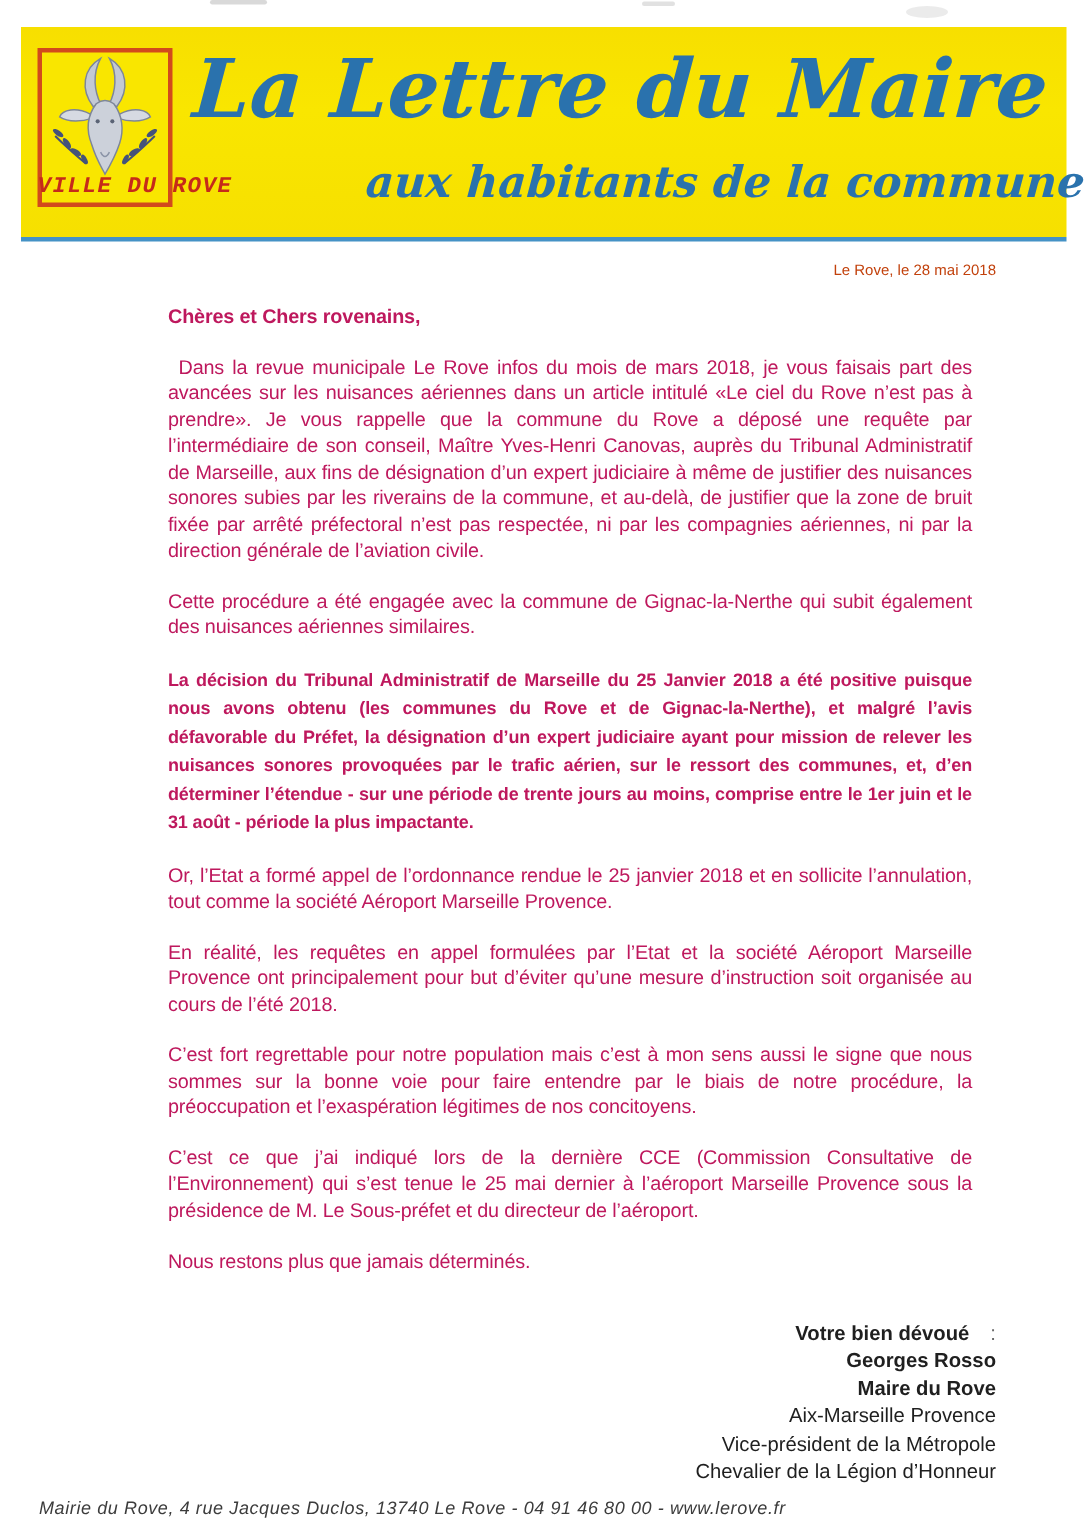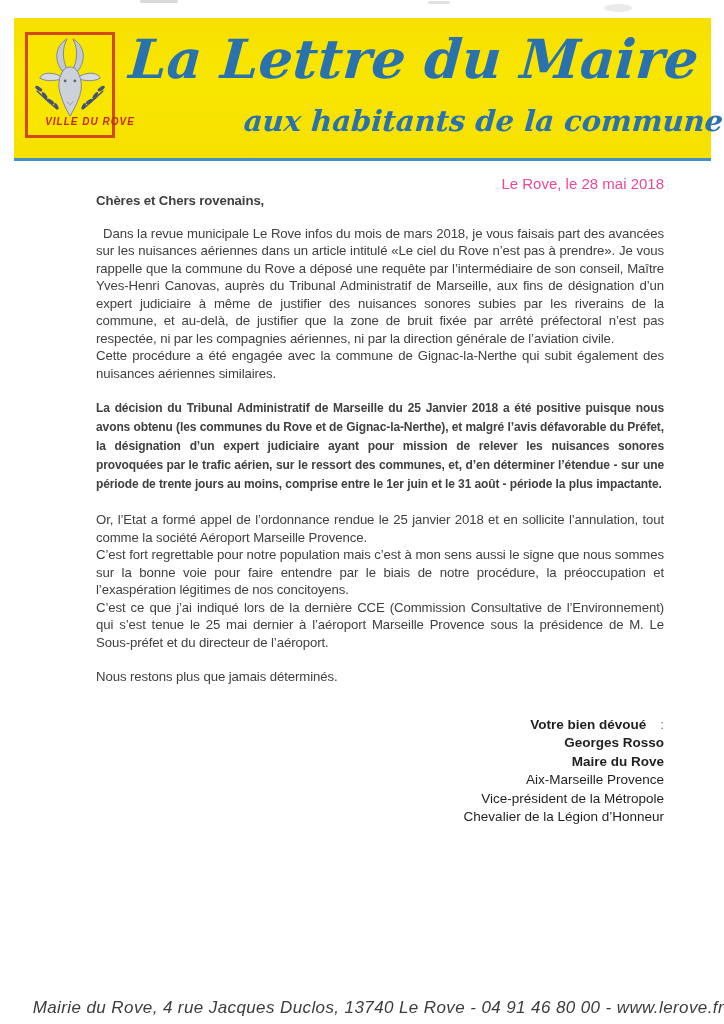--- a/index.html
+++ b/index.html
@@ -34,24 +34,24 @@
     border: 3px solid #d24a1c;
     background: #f9e600;
     box-sizing: border-box;
     display: flex;
     flex-direction: column;
     align-items: center;
     justify-content: flex-start;
   }
   .crest svg { display:block; margin-top:1px; }
   .crest-caption {
-    font-family: Liberation Sans, sans-serif;
-    font-style: italic;
-    font-weight: 700;
-    font-size: 10px;
+    font-family: Liberation Mono, monospace;
+    font-style: italic;
+    font-weight: 700;
+    font-size: 15px;
     letter-spacing: 1px;
     color: #c62a1a;
     white-space: nowrap;
     margin-top: -2px;
     margin-left: 40px;
   }
   .masthead-title {
     position: absolute;
     left: 115px; right: 15px; top: 12px;
     text-align: center;
@@ -83,36 +83,36 @@
   .mark-b { left:428px; top:1px; width:22px; height:3px; background:#d4d4d4; opacity:.7; }
   .mark-c { left:604px; top:4px; width:28px; height:8px; background:#e6e6e6; opacity:.8; border-radius:50%; }
 
   
   .body-block {
     position: absolute;
     left: 96px; right: 60px; top: 163px;
   }
   .date-line {
     text-align: right;
-    font-size: 15px;
-    color: #ec4899;
+    font-size: 10px;
+    color: #c2410c;
     margin: 12px 0 0 0;
   }
   .salutation {
     font-weight: 700;
     font-size: 14.5px;
     margin-top: 38px;
   }
   .para {
-    margin: 0;
+    margin: 16px;
     font-size: 13.2px;
     line-height: 17.5px;
     letter-spacing: -0.1px;
     text-align: justify;
-    color: #404040;
+    color: #be185d;
   }
   .para.first { margin-top: 15px; text-indent: 7px; }
   .para.bold-block {
     font-weight: 700;
     font-size: 12px;
     line-height: 19px;
     margin-top: 17px;
     margin-bottom: 17px;
   }
   .para.gap-above { margin-top: 17px; }
@@ -125,23 +125,23 @@
     line-height: 18.5px;
     text-align: right;
   }
   .signature .bold { font-weight: 700; }
   .closing-mark { color:#6a6a6a; margin-left: 14px; font-weight:400; }
 
   
   .footer {
     position: absolute;
     left: 0; right: 0; top: 998px;
-    text-align: right;
-    font-style: italic;
-    font-size: 17px;
+    text-align: left;
+    font-style: italic;
+    font-size: 12px;
     letter-spacing: 0.4px;
     color: #3c3c3c;
     margin-left: 26px;
   }
 </style>
 </head>
 <body>
 
 <div class="page">
 
@@ -192,20 +192,21 @@
     <p class="date-line">Le Rove, le 28 mai 2018</p>
 
     <p class="para salutation">Chères et Chers rovenains,</p>
 
     <p class="para first">Dans la revue municipale Le Rove infos du mois de mars 2018, je vous faisais part des avancées sur les nuisances aériennes dans un article intitulé «Le ciel du Rove n’est pas à prendre». Je vous rappelle que la commune du Rove a déposé une requête par l’intermédiaire de son conseil, Maître Yves-Henri Canovas, auprès du Tribunal Administratif de Marseille, aux fins de désignation d’un expert judiciaire à même de justifier des nuisances sonores subies par les riverains de la commune, et au-delà, de justifier que la zone de bruit fixée par arrêté préfectoral n’est pas respectée, ni par les compagnies aériennes, ni par la direction générale de l’aviation civile.</p>
     <p class="para">Cette procédure a été engagée avec la commune de Gignac-la-Nerthe qui subit également des nuisances aériennes similaires.</p>
 
     <p class="para bold-block">La décision du Tribunal Administratif de Marseille du 25 Janvier 2018 a été positive puisque nous avons obtenu (les communes du Rove et de Gignac-la-Nerthe), et malgré l’avis défavorable du Préfet, la désignation d’un expert judiciaire ayant pour mission de relever les nuisances sonores provoquées par le trafic aérien, sur le ressort des communes, et, d’en déterminer l’étendue - sur une période de trente jours au moins, comprise entre le 1er juin et le 31 août - période la plus impactante.</p>
 
     <p class="para">Or, l’Etat a formé appel de l’ordonnance rendue le 25 janvier 2018 et en sollicite l’annulation, tout comme la société Aéroport Marseille Provence.</p>
+    <p class="para">En réalité, les requêtes en appel formulées par l’Etat et la société Aéroport Marseille Provence ont principalement pour but d’éviter qu’une mesure d’instruction soit organisée au cours de l’été 2018.</p>
     <p class="para">C’est fort regrettable pour notre population mais c’est à mon sens aussi le signe que nous sommes sur la bonne voie pour faire entendre par le biais de notre procédure, la préoccupation et l’exaspération légitimes de nos concitoyens.</p>
     <p class="para">C’est ce que j’ai indiqué lors de la dernière CCE (Commission Consultative de l’Environnement) qui s’est tenue le 25 mai dernier à l’aéroport Marseille Provence sous la présidence de M. Le Sous-préfet et du directeur de l’aéroport.</p>
 
 
     <p class="para gap-above">Nous restons plus que jamais déterminés.</p>
 
     <div class="signature">
       <div class="bold">
         <span>Votre bien dévoué</span><span class="closing-mark">:</span>
       </div>

